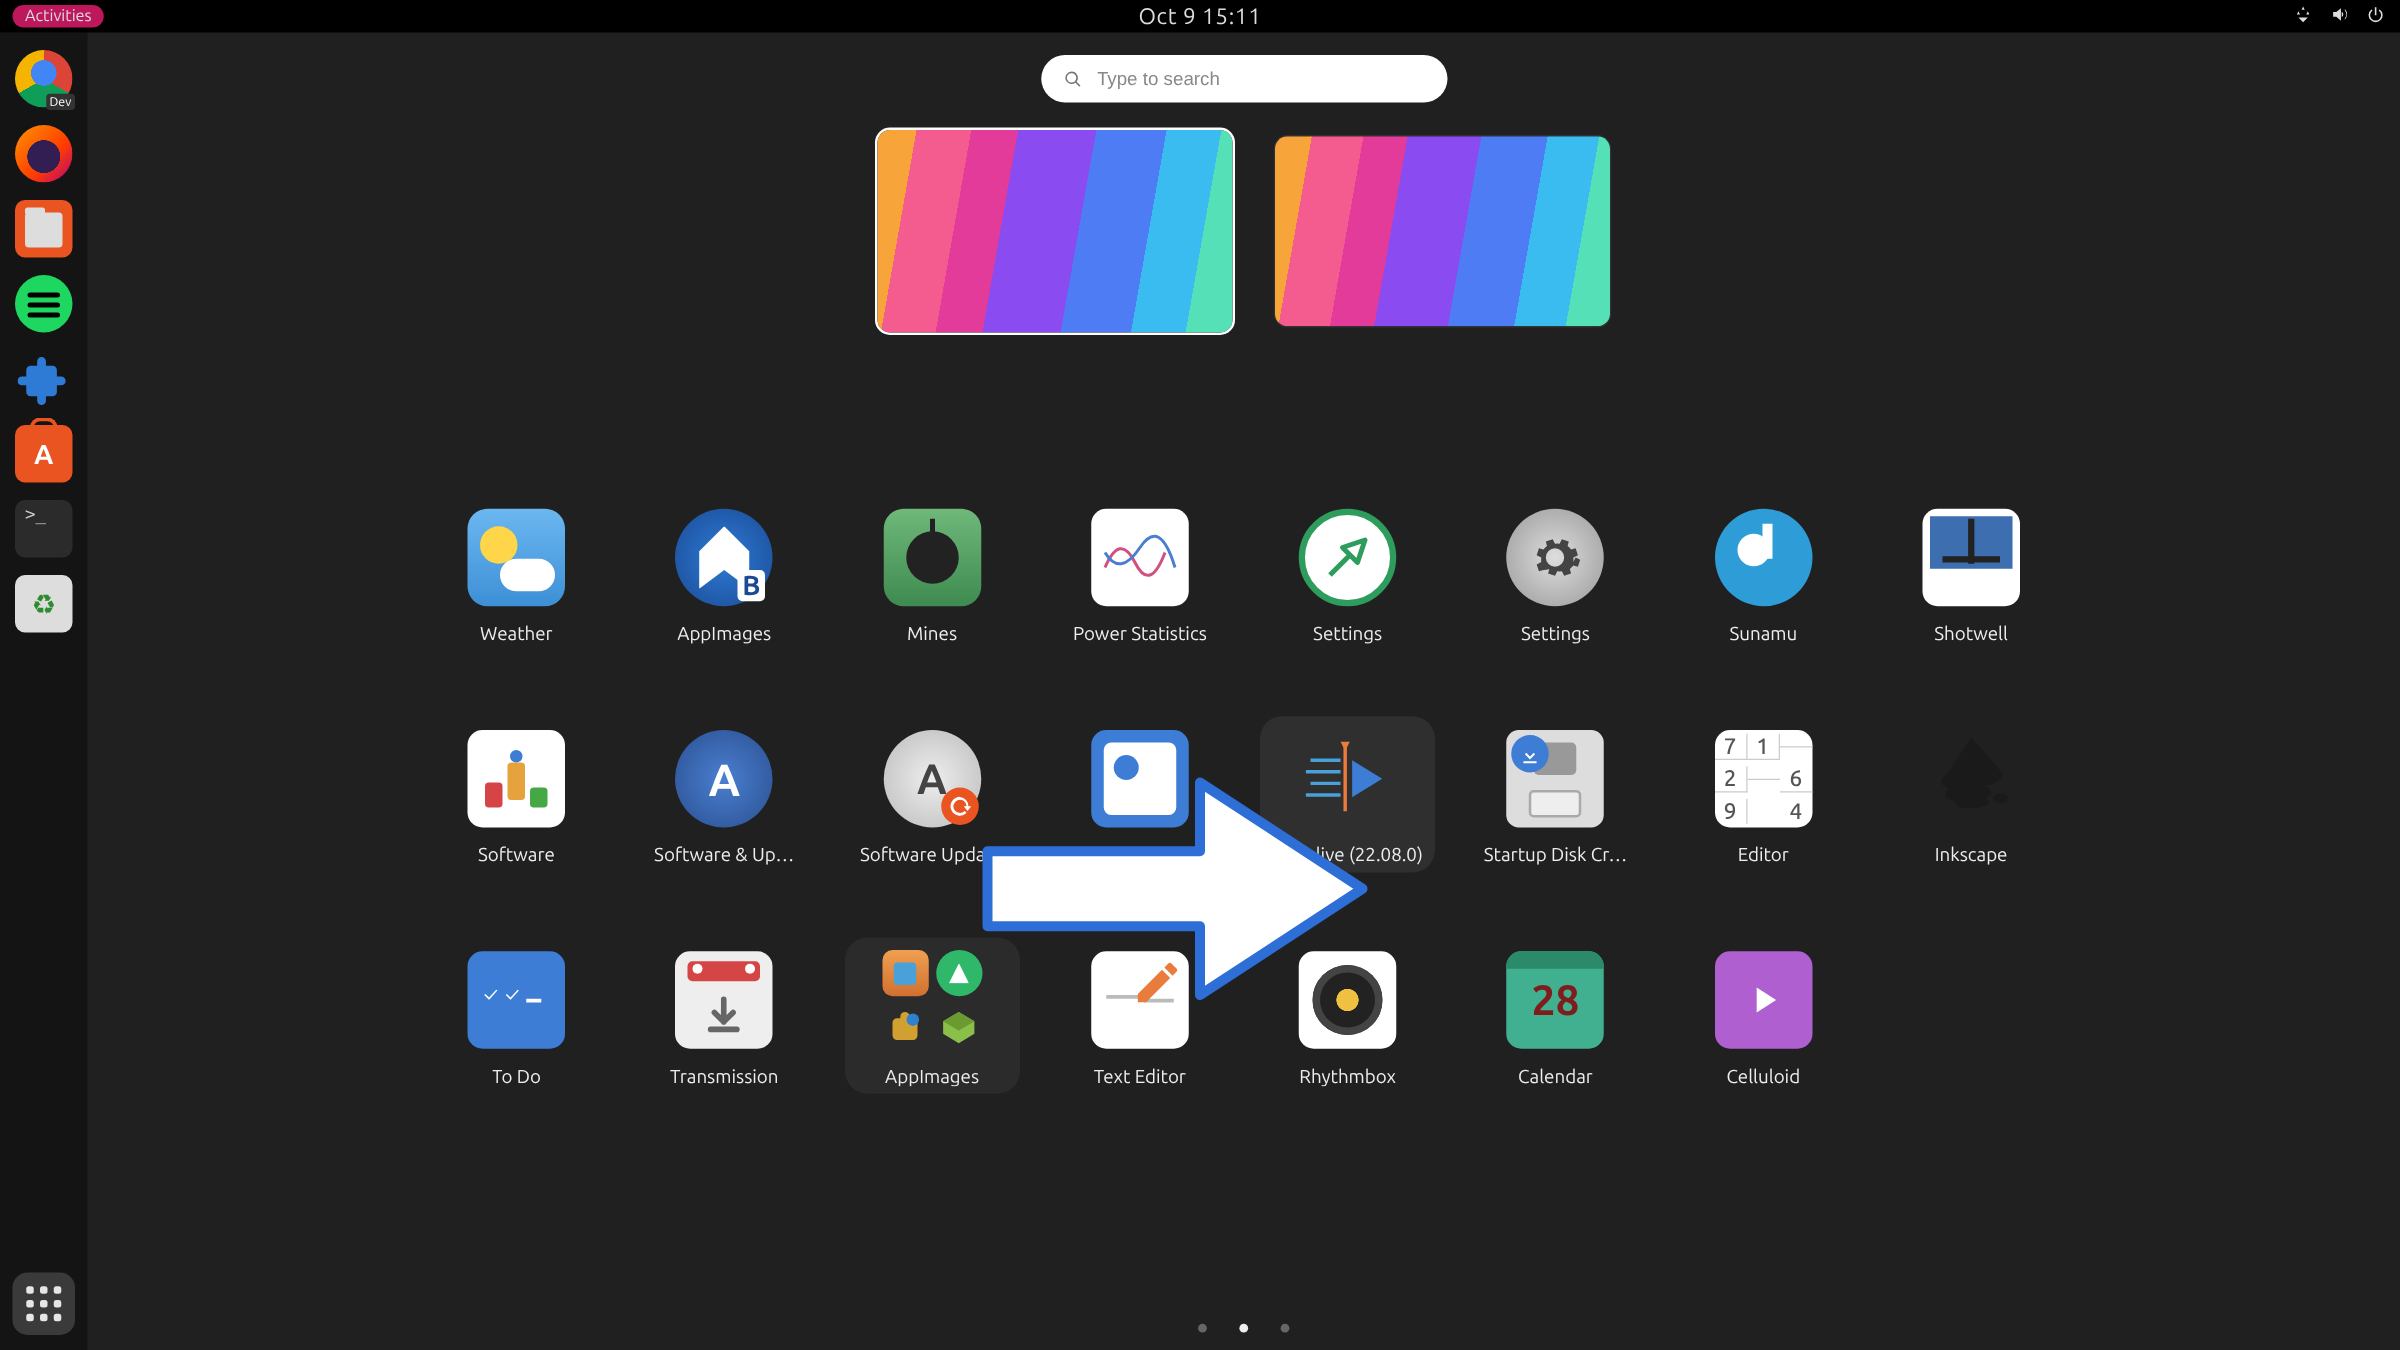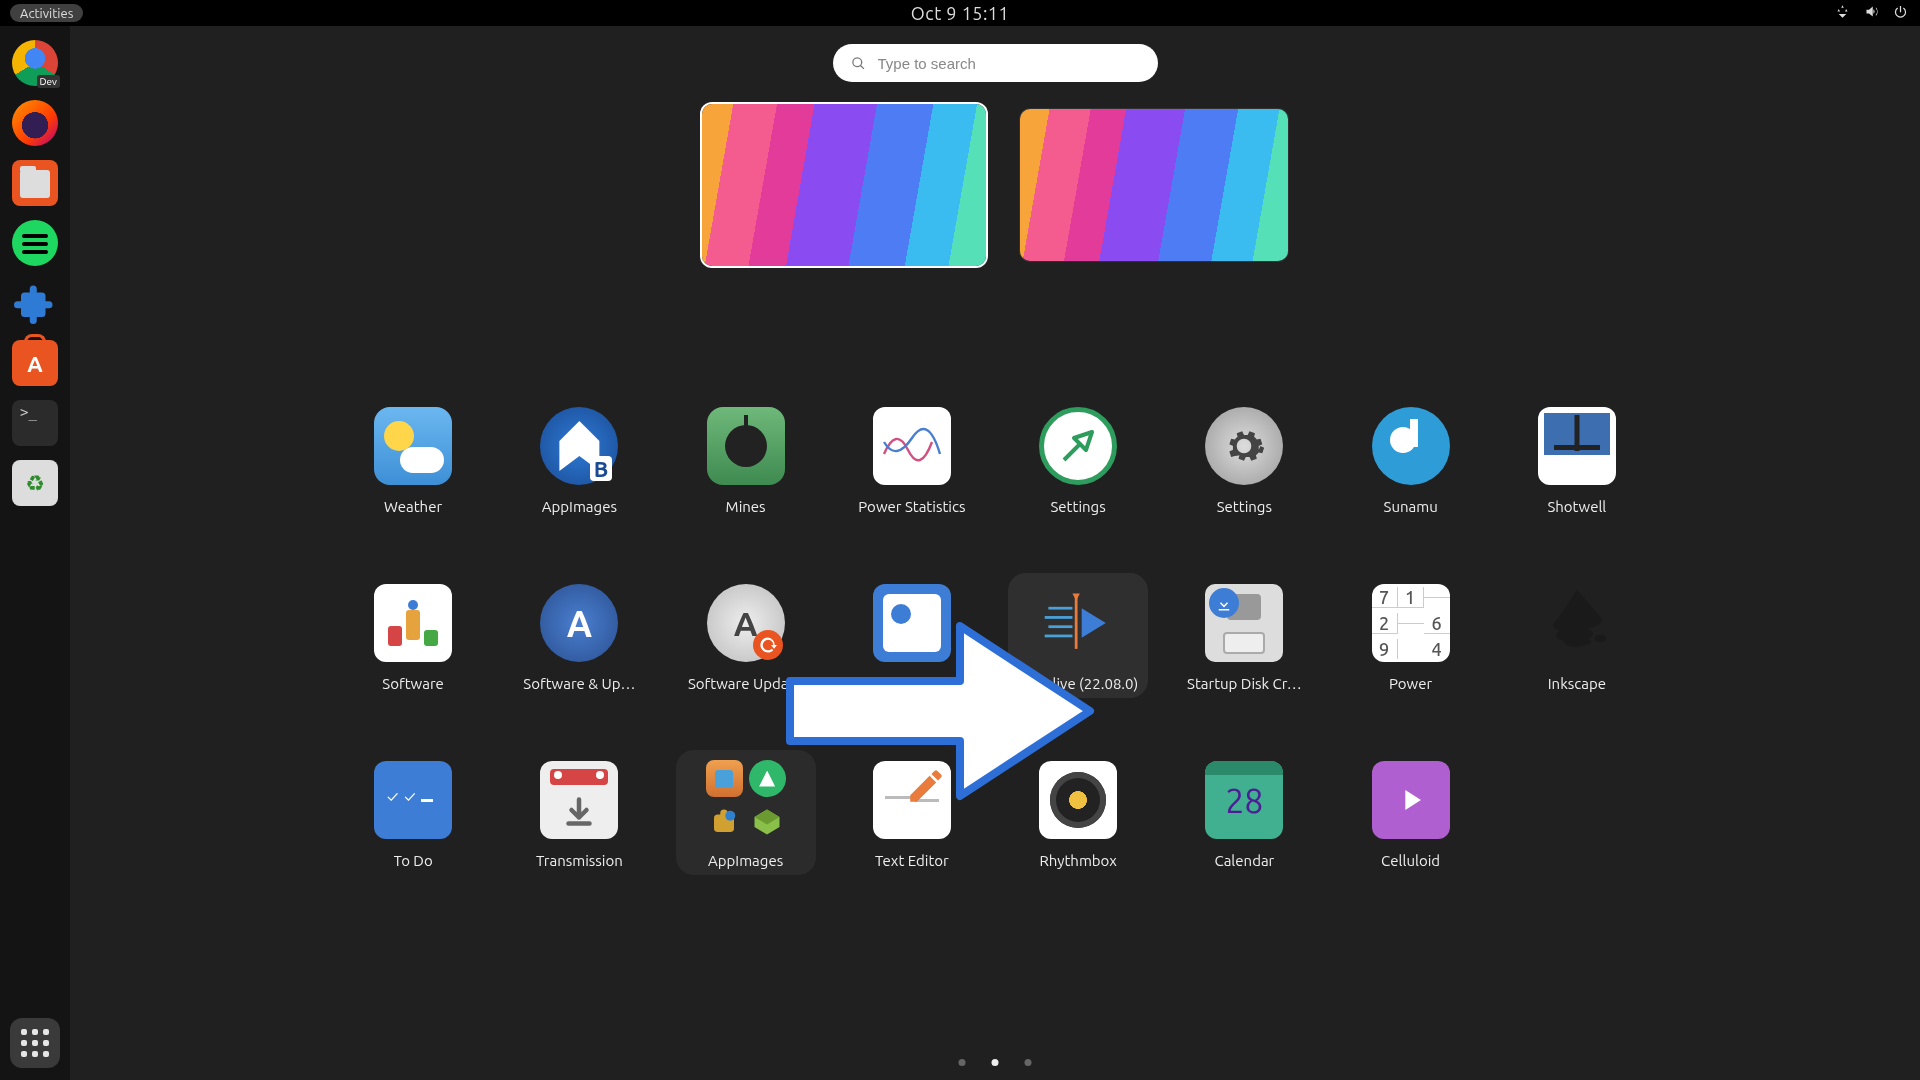--- a/index.html
+++ b/index.html
@@ -12,21 +12,21 @@
   }
 
   
   .topbar {
     position: absolute; top: 0; left: 0; right: 0; height: 26px;
     background: #000; display: flex; align-items: center; font-size: 14px;
     color: #ddd;
   }
   .topbar .activities {
     margin-left: 10px;
-    background: #404040; padding: 2px 10px; border-radius: 12px;
+    background: #be185d; padding: 2px 10px; border-radius: 12px;
     font-size: 13px;
   }
   .topbar .clock {
     position: absolute; left: 50%; transform: translateX(-50%);
     font-size: 18px; letter-spacing: .5px;
   }
   .topbar .tray {
     margin-left: auto; margin-right: 12px; display: flex; gap: 14px;
     align-items: center;
   }
@@ -384,21 +384,21 @@
         <span style="display:flex;align-items:center;justify-content:center;border-right:1px solid #ccc;border-bottom:1px solid #ccc;">1</span>
         <span style="display:flex;align-items:center;justify-content:center;border-bottom:1px solid #ccc;"></span>
         <span style="display:flex;align-items:center;justify-content:center;border-right:1px solid #ccc;border-bottom:1px solid #ccc;">2</span>
         <span style="display:flex;align-items:center;justify-content:center;border-right:1px solid #ccc;border-bottom:1px solid #ccc;"></span>
         <span style="display:flex;align-items:center;justify-content:center;border-bottom:1px solid #ccc;">6</span>
         <span style="display:flex;align-items:center;justify-content:center;border-right:1px solid #ccc;">9</span>
         <span style="display:flex;align-items:center;justify-content:center;border-right:1px solid #ccc;"></span>
         <span style="display:flex;align-items:center;justify-content:center;">4</span>
       </div>
         </div>
-      <div class="label">Power</div>
+      <div class="label">Editor</div>
     </div>
 
     <div class="app">
       <div class="tile">
           <svg viewBox="0 0 80 80" width="78" height="78">
         <path d="M40 6 L66 36 Q64 44 50 46 Q62 50 52 56 Q60 62 42 64 Q28 66 26 58 Q14 56 22 48 Q10 44 20 36 Z" fill="#1a1a1a"></path>
         <ellipse cx="64" cy="56" rx="6" ry="4" fill="#1a1a1a"></ellipse>
       </svg>
         </div>
       <div class="label">Inkscape</div>
@@ -485,21 +485,21 @@
         <span style="width:56px;height:56px;border-radius:50%;background:radial-gradient(circle,#f0c040 0 22%,#222 23% 100%);box-shadow:inset 0 0 0 6px #444;"></span>
       </div>
         </div>
       <div class="label">Rhythmbox</div>
     </div>
 
     <div class="app">
       <div class="tile">
           <div class="sq" style="background:#40b090;border-radius:12px;position:relative;">
         <span style="position:absolute;top:0;left:0;right:0;height:14px;background:#2a8a6a;border-radius:12px 12px 0 0;"></span>
-        <span style="position:absolute;inset:0;display:flex;align-items:center;justify-content:center;font-size:34px;color:#4c1d95;font-weight:400;">28</span>
+        <span style="position:absolute;inset:0;display:flex;align-items:center;justify-content:center;font-size:34px;color:#7f1d1d;font-weight:700;">28</span>
       </div>
         </div>
       <div class="label">Calendar</div>
     </div>
 
 
     <div class="app">
       <div class="tile">
           <div class="sq" style="background:#b05fd0;border-radius:12px;display:flex;align-items:center;justify-content:center;">
         <svg width="34" height="34" viewBox="0 0 24 24" fill="#fff">

